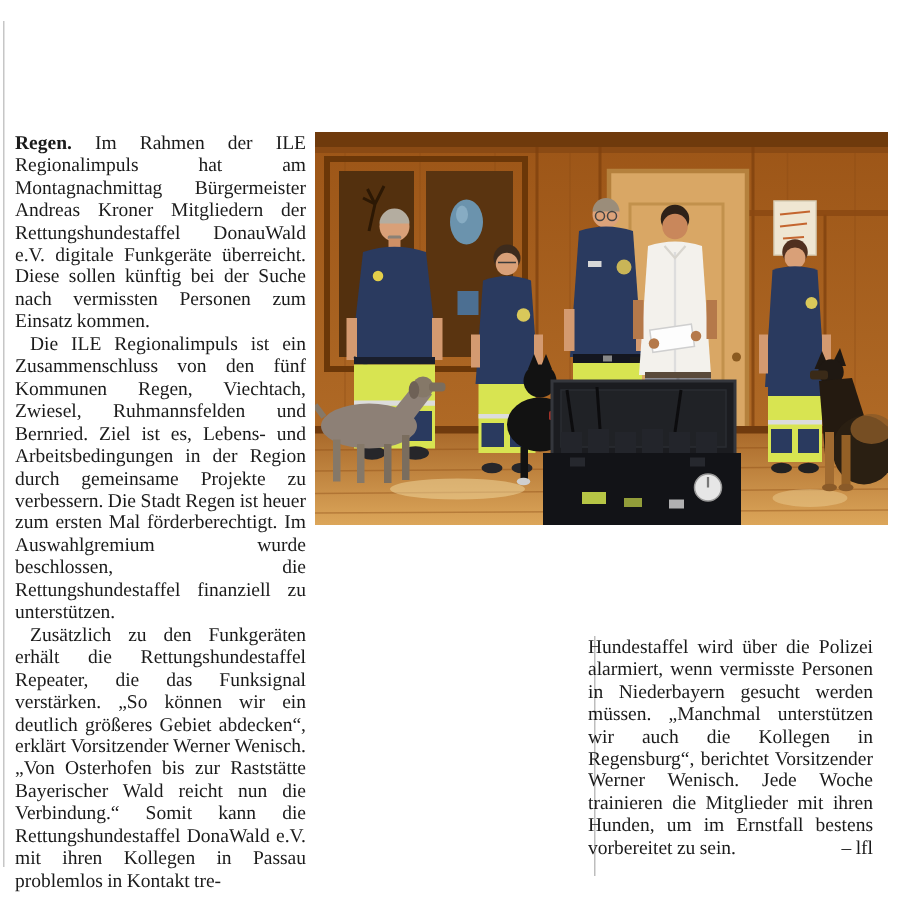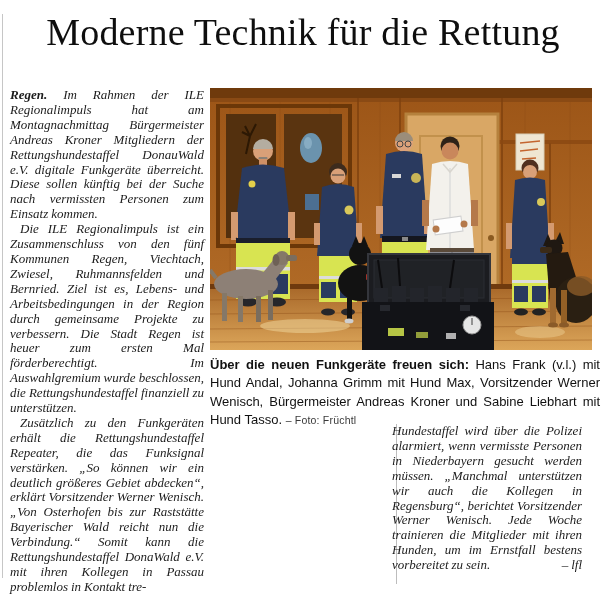--- a/index.html
+++ b/index.html
@@ -12,21 +12,21 @@
     position:absolute;top:10px;left:10px;width:586px;margin:0;
     font-size:38px;font-weight:normal;color:#0e0e0e;text-align:center;
     letter-spacing:0.2px;white-space:nowrap;
   }
   .subheadline{
     position:absolute;top:61px;left:10px;width:586px;margin:0;
     font-size:17.5px;font-weight:normal;color:#101010;text-align:center;white-space:nowrap;
   }
   .bodytext{font-size:13px;line-height:14.9px;text-align:justify;
     hyphens:auto;-webkit-hyphens:auto;word-spacing:-0.3px;}
-  .bodytext p{margin:0;font-style:italic;}
+  .bodytext p{margin:0;}
   .bodytext p.indent{text-indent:10px;}
   .body-left{position:absolute;left:10px;top:88px;width:194px;}
   .dateline{font-weight:bold;}
   .photo-wrap{position:absolute;left:210px;top:88px;width:382px;height:262px;}
   .photo-wrap svg{display:block;width:382px;height:262px;}
   .caption{
     position:absolute;left:210px;top:356px;width:390px;margin:0;
     font-family:"Liberation Sans", sans-serif;font-size:13px;line-height:18.4px;
     color:#111;text-align:justify;
   }
@@ -36,21 +36,20 @@
   .bottom-right{position:absolute;left:392px;top:424px;width:190px;}
   .sig{float:right;font-weight:normal;}
 </style>
 </head>
 <body>
 
 <div class="page">
 
   <div class="left-rule"></div>
 
-  <h1 class="headline">Moderne Technik für die Rettung</h1>
 
   <div class="body-left bodytext" lang="de">
     <p><b class="dateline">Regen.</b> <span>Im Rahmen der ILE Regionalimpuls hat am Montagnachmittag Bürgermeister Andreas Kroner Mitgliedern der Rettungshundestaffel DonauWald e.V. digitale Funkgeräte überreicht. Diese sollen künftig bei der Suche nach vermissten Personen zum Einsatz kommen.</span></p>
     <p class="indent">Die ILE Regionalimpuls ist ein Zusammenschluss von den fünf Kommunen Regen, Viechtach, Zwiesel, Ruhmannsfelden und Bernried. Ziel ist es, Lebens- und Arbeitsbedingungen in der Region durch gemeinsame Projekte zu verbessern. Die Stadt Regen ist heuer zum ersten Mal förderberechtigt. Im Auswahlgremium wurde beschlossen, die Rettungshundestaffel finanziell zu unterstützen.</p>
     <p class="indent">Zusätzlich zu den Funkgeräten erhält die Rettungshundestaffel Repeater, die das Funksignal verstärken. „So können wir ein deutlich größeres Gebiet abdecken“, erklärt Vorsitzender Werner Wenisch. „Von Osterhofen bis zur Raststätte Bayerischer Wald reicht nun die Verbindung.“ Somit kann die Rettungshundestaffel DonaWald e.V. mit ihren Kollegen in Passau problemlos in Kontakt tre-</p>
   </div>
 
   <div class="photo-wrap">
     <svg viewBox="0 0 382 262" xmlns="http://www.w3.org/2000/svg">
       <defs>
@@ -278,21 +277,20 @@
         <rect x="250" y="217" width="10" height="6" fill="#26282e"></rect>
         <circle cx="262" cy="237" r="9" fill="#e6e6e6" stroke="#999"></circle>
         <line x1="262" y1="237" x2="262" y2="230" stroke="#777" stroke-width="1.5"></line>
         <rect x="178" y="240" width="16" height="8" fill="#c9d94a" opacity="0.9"></rect>
         <rect x="206" y="244" width="12" height="6" fill="#c9d94a" opacity="0.7"></rect>
         <rect x="236" y="245" width="10" height="6" fill="#d8d8d8" opacity="0.8"></rect>
       </g>
     </svg>
   </div>
 
-  <p class="caption" lang="de"><b>Über die neuen Funkgeräte freuen sich:</b> <span>Hans Frank (v.l.) mit Hund Andal, Johanna Grimm mit Hund Max, Vorsitzender Werner Wenisch, Bürgermeister Andreas Kroner und Sabine Liebhart mit Hund Tasso.</span> <span class="credit">– Foto: Früchtl</span></p>
 
   <div class="bottom-mid bodytext" lang="de">
   </div>
 
   <div class="column-divider"></div>
 
   <div class="bottom-right bodytext" lang="de">
     <p><span>Hundestaffel wird über die Polizei alarmiert, wenn vermisste Personen in Niederbayern gesucht werden müssen. „Manchmal unterstützen wir auch die Kollegen in Regensburg“, berichtet Vorsitzender Werner Wenisch. Jede Woche trainieren die Mitglieder mit ihren Hunden, um im Ernstfall bestens vorbereitet zu sein.</span><span class="sig">– lfl</span></p>
   </div>
 

